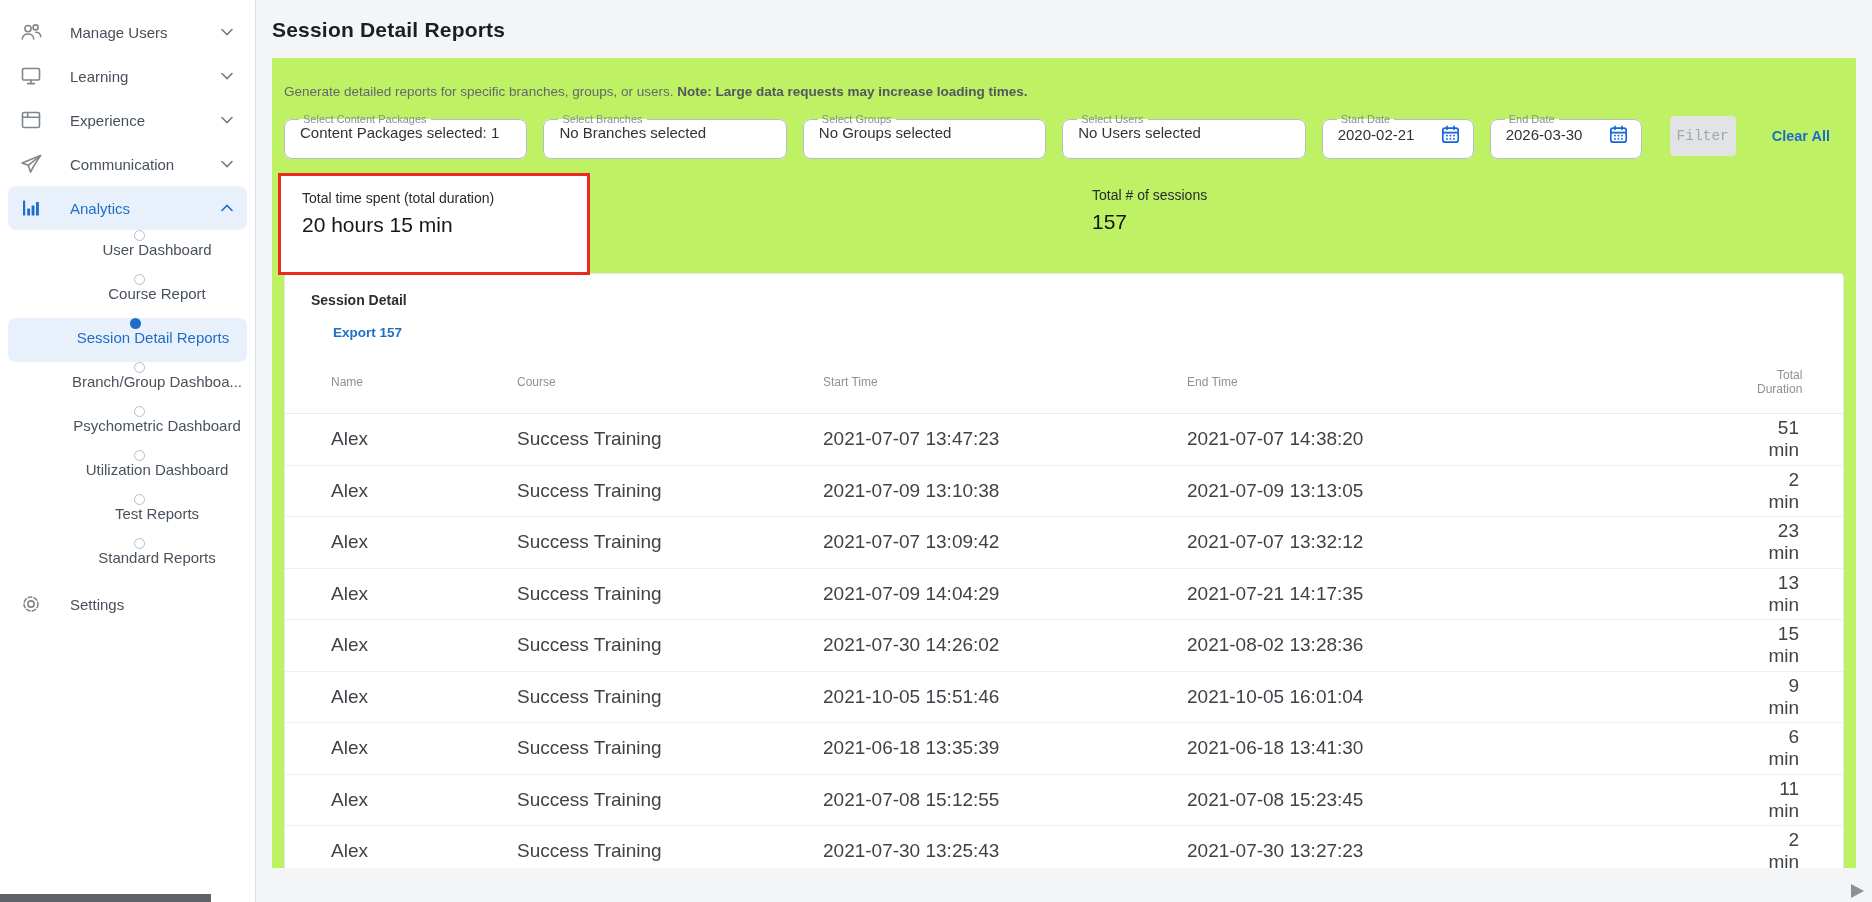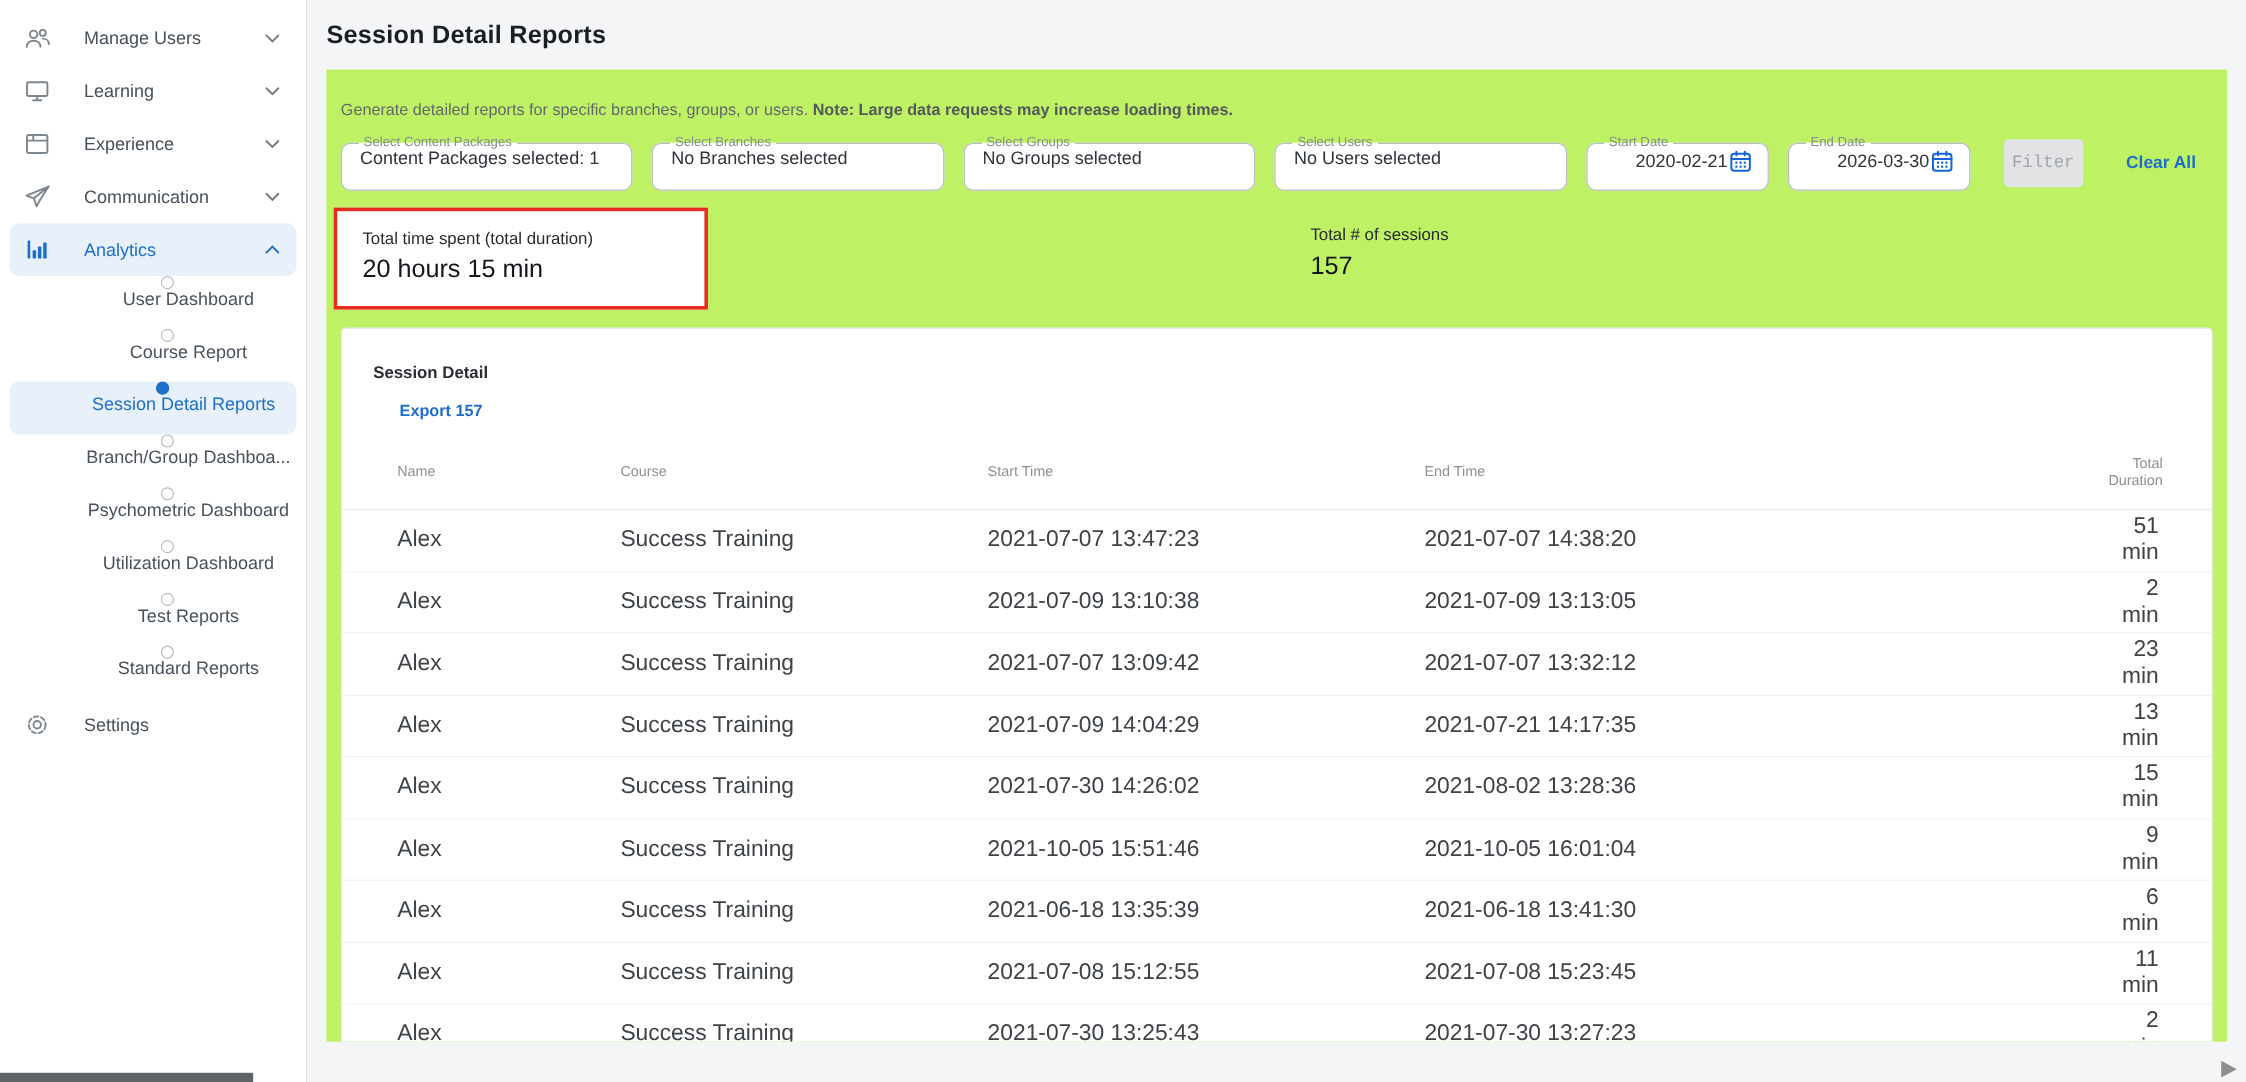--- a/index.html
+++ b/index.html
@@ -59,44 +59,44 @@
 
   
   .filter-row { margin: 12px 12px 0; display: flex; align-items: center; gap: 16px; height: 50px; }
   fieldset.fld {
     border: 1px solid #b6bcc3; border-radius: 8px; height: 46px; padding: 0 10px; min-width: 0; background: #fff;
   }
   fieldset.fld legend { font-size: 11px; color: #878d93; padding: 0 4px; margin-left: 4px; white-space: nowrap; }
   .fld-sel { flex: 1 1 0; }
   .fld-date { width: 152px; flex: none; }
   .fld-value { font-size: 15px; color: #2f343a; padding-left: 5px; margin-top: -1px; white-space: nowrap; overflow: hidden; }
-  .fld-inner { display: flex; align-items: center; justify-content: space-between; margin-top: -1px; text-align: right; }
+  .fld-inner { display: flex; align-items: center; justify-content: space-between; margin-top: -1px; }
   .fld-inner .fld-value { padding-left: 5px; flex: 1; }
   .cal { flex: none; margin-right: 2px; display: flex; color: #1565d8; cursor: pointer; }
   .filter-btn {
     width: 66px; height: 40px; background: #e2e3e5; color: #a2a5a9; border: none; border-radius: 4px;
     font-size: 14.5px; font-family: Liberation Mono, monospace; margin-left: 12px; flex: none; cursor: default;
   }
   .clear-all { color: #1e6ec8; font-weight: 700; font-size: 14.5px; margin: 0 14px 0 20px; flex: none; cursor: pointer; white-space: nowrap; }
 
   
   .stats-row { position: relative; margin: 10px 12px 0; height: 88px; }
   .red-box {
-    position: absolute; left: -6px; top: 2px; width: 312px; height: 85px;
+    position: absolute; left: -6px; top: 2px; width: 312px; height: 102px;
     border: 3px solid #ea2b1f; background: #fff; padding: 14px 0 0 21px;
   }
   .stat-label { font-size: 14px; color: #272b30; }
   .stat-value { font-size: 21px; color: #121519; margin-top: 7px; }
   .stat2 { position: absolute; left: 808px; top: 16px; }
 
   
   .table-card {
     margin: 14px 12px 0; border: 1px solid #e4e6e9; border-radius: 4px; height: 620px; background: #fff;
   }
-  .tc-title { margin: 28px 0 0 26px; font-size: 14px; font-weight: 700; color: #2b2f34; }
+  .tc-title { margin: 18px 0 0 26px; font-size: 14px; font-weight: 700; color: #2b2f34; }
   .tc-export { display: inline-block; margin: 17px 0 0 48px; color: #1e6ec8; font-weight: 700; font-size: 13.5px; cursor: pointer; }
   .tgrid { display: grid; grid-template-columns: 186px 306px 364px 570px 1fr; padding: 0 44px 0 46px; align-items: center; }
   .thead { margin-top: 27px; padding-bottom: 17px; font-size: 12px; color: #8c9197; border-bottom: 1px solid #e9ebed; }
   .trow { height: 51.5px; border-bottom: 1px solid #eef0f2; font-size: 19px; color: #3e4348; }
   .cell-dur { text-align: right; }
   .thead .cell-dur { text-align: right; }
 
   
   .scroll-thumb {
     position: absolute; left: 0; bottom: 0; width: 211px; height: 8px; background: #5f6368;

